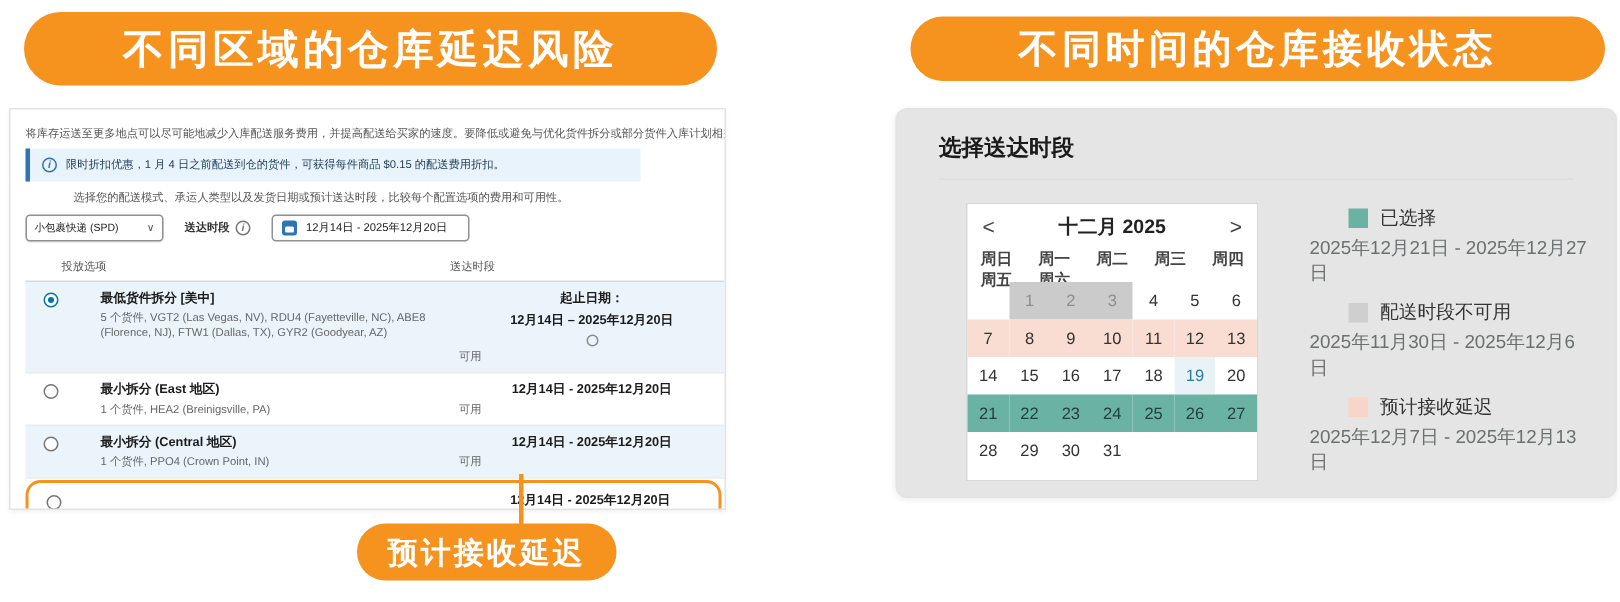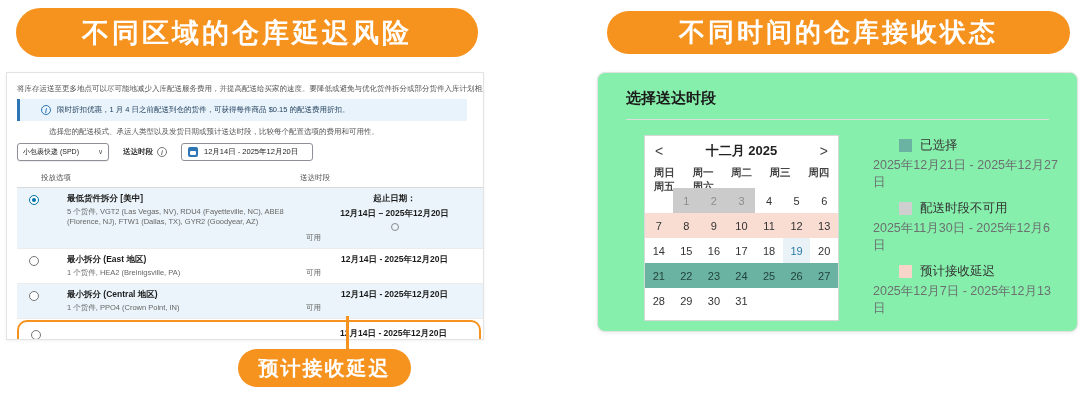--- a/index.html
+++ b/index.html
@@ -9,21 +9,21 @@
 
   
   .pill { position:absolute; background:#F6921E; border-radius:26px; display:flex; align-items:center; justify-content:center; color:#fff; font-weight:bold; letter-spacing:3px; }
   .pill-left  { left:16px;  top:8px;  width:462px; height:49px; font-size:27px; }
   .pill-right { left:607px; top:11px; width:463px; height:43px; font-size:26px; }
 
   
   .card-left { position:absolute; left:6px; top:72px; width:478px; height:268px; background:#fff; border:1px solid #e3e3e3; box-shadow:0 1px 3px rgba(0,0,0,.06); overflow:hidden; padding:8px 0 0 10px; }
   .cl-heading { font-size:9.5px; font-weight:bold; color:#1b1b1b; }
   .cl-desc { margin-top:3px; font-size:7.5px; color:#555; white-space:nowrap; overflow:hidden; width:470px; }
-  .promo { margin-top:5px; width:450px; height:22px; background:#E8F3FB; border-left:3px solid #2E75B6; display:flex; align-items:center; gap:6px; padding-left:21px; font-size:7.5px; color:#1d3b58; }
+  .promo { margin-top:5px; width:410px; height:22px; background:#E8F3FB; border-left:3px solid #2E75B6; display:flex; align-items:center; gap:6px; padding-left:8px; font-size:7.5px; color:#1d3b58; }
   .info-i { display:inline-flex; width:10px; height:10px; border:1px solid #2E75B6; border-radius:50%; color:#2E75B6; font-size:7px; align-items:center; justify-content:center; font-style:italic; font-weight:bold; flex:0 0 auto; }
   .cl-instr { margin-top:6px; font-size:7.5px; color:#555;margin-left:32px; }
   .controls { margin-top:6px; display:flex; align-items:center; gap:14px; }
   .select-box { width:92px; height:18px; border:1px solid #8d9096; border-radius:3px; background:#fff; display:flex; align-items:center; justify-content:space-between; padding:0 5px; font-size:7px; color:#222; box-shadow:0 1px 1px rgba(0,0,0,.08); }
   .select-box .chev { font-size:7px; color:#555; }
   .win-label { display:flex; align-items:center; gap:4px; font-size:7.5px; font-weight:bold; color:#333; }
   .win-label .info-i { border-color:#767676; color:#767676; }
   .date-box { width:132px; height:18px; border:1px solid #8d9096; border-radius:3px; display:flex; align-items:center; gap:6px; padding:0 6px; font-size:7.5px; color:#222; }
   .cal-ic { width:10px; height:10px; background:#2E75B6; border-radius:2px; position:relative; flex:0 0 aupx; }
   .cal-ic::after { content:""; position:absolute; left:2px; right:2px; top:4px; bottom:2px; background:#fff; border-radius:1px; }
@@ -46,21 +46,21 @@
   .d-date { font-size:8.5px; font-weight:bold; color:#1b1b1b; display:flex; align-items:center; gap:3px;flex-direction:column; }
   .edit-circle { width:8px; height:8px; border:1px solid #8a8a8a; border-radius:50%; display:inline-block; }
   .d-status { font-size:7.5px; margin-top:2px; }
   .d-status.ok { color:#666; }
 
   
   .callout-line { position:absolute; left:346px; top:316px; width:3px; height:36px; background:#F6921E; }
   .callout-pill { position:absolute; left:238px; top:349px; width:173px; height:38px; background:#F6921E; border-radius:19px; display:flex; align-items:center; justify-content:center; color:#fff; font-weight:bold; font-size:20px; letter-spacing:2px; }
 
   
-  .card-right { position:absolute; left:597px; top:72px; width:481px; height:260px; background:#86efac; border:1px solid #e2e2e2; border-radius:8px; box-shadow:0 1px 4px rgba(0,0,0,.08); }
+  .card-right { position:absolute; left:597px; top:72px; width:481px; height:260px; background:#e5e5e5; border:1px solid #e2e2e2; border-radius:8px; box-shadow:0 1px 4px rgba(0,0,0,.08); }
   .cr-heading { position:absolute; left:28px; top:16px; font-size:15px; font-weight:bold; color:#1b1b1b; }
   .cr-divider { position:absolute; left:28px; right:28px; top:46px; height:1px; background:#ddd; }
 
   .calendar { position:absolute; left:46px; top:62px; width:195px; height:186px; border:1px solid #d5d9d9; background:#fff; }
   .cal-head { height:30px; display:flex; align-items:center; justify-content:space-between; padding:0 10px; }
   .cal-nav { font-size:14px; color:#444; cursor:default; line-height:1; }
   .cal-title { font-size:13px; font-weight:bold; color:#222; }
   .cal-weekdays { display:grid; grid-template-columns:repeat(5,1fr); height:22px; }
   .cal-weekdays span { font-size:10.5px; font-weight:bold; color:#444; display:flex; align-items:center; justify-content:center; }
   .cal-grid { display:grid; grid-template-columns:repeat(7,1fr); grid-auto-rows:25px; }

